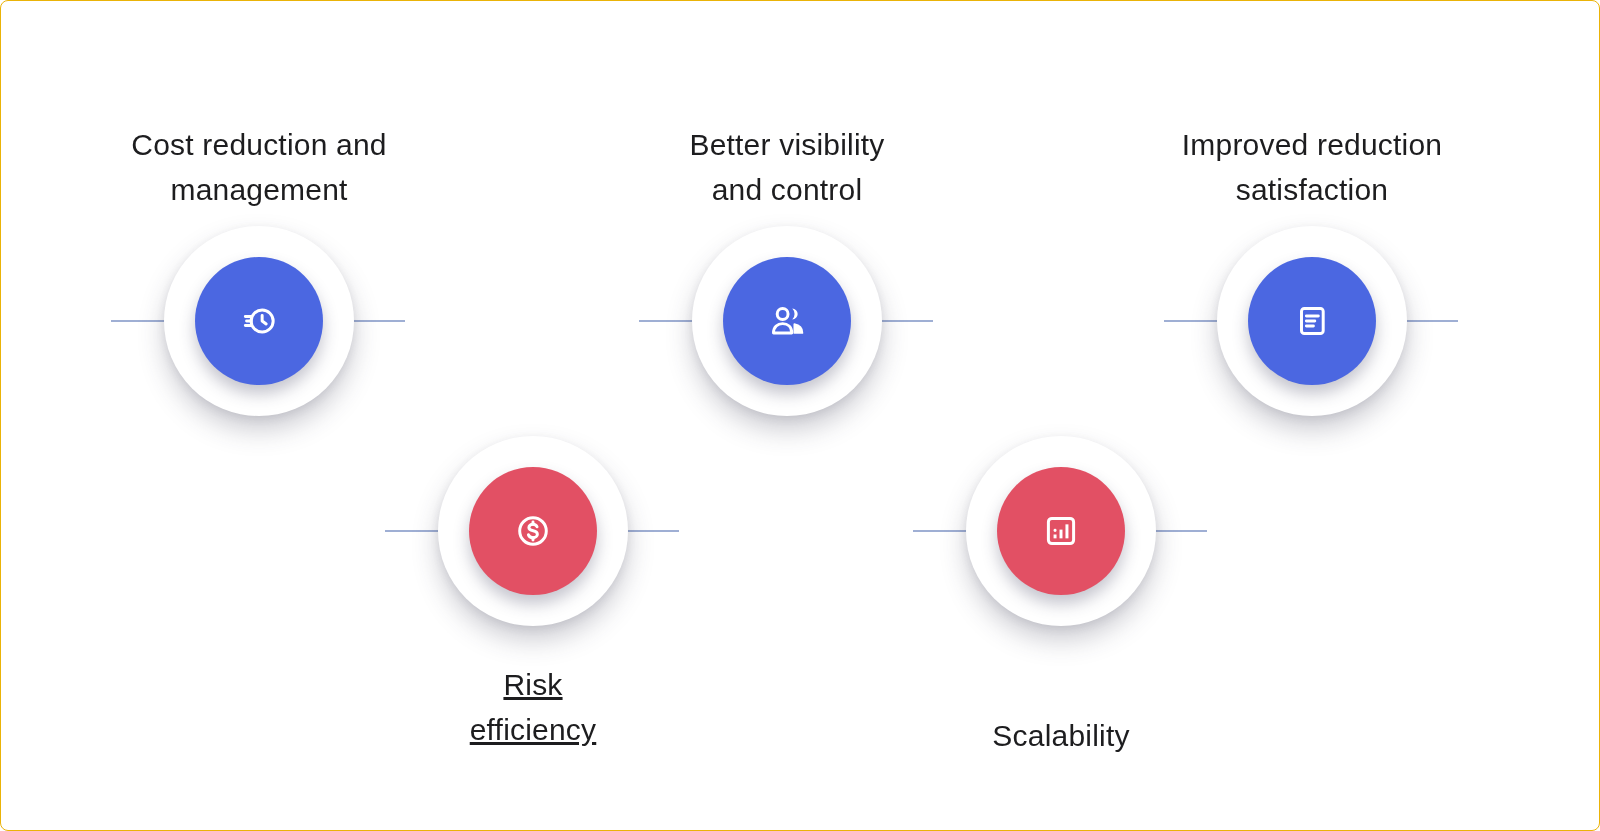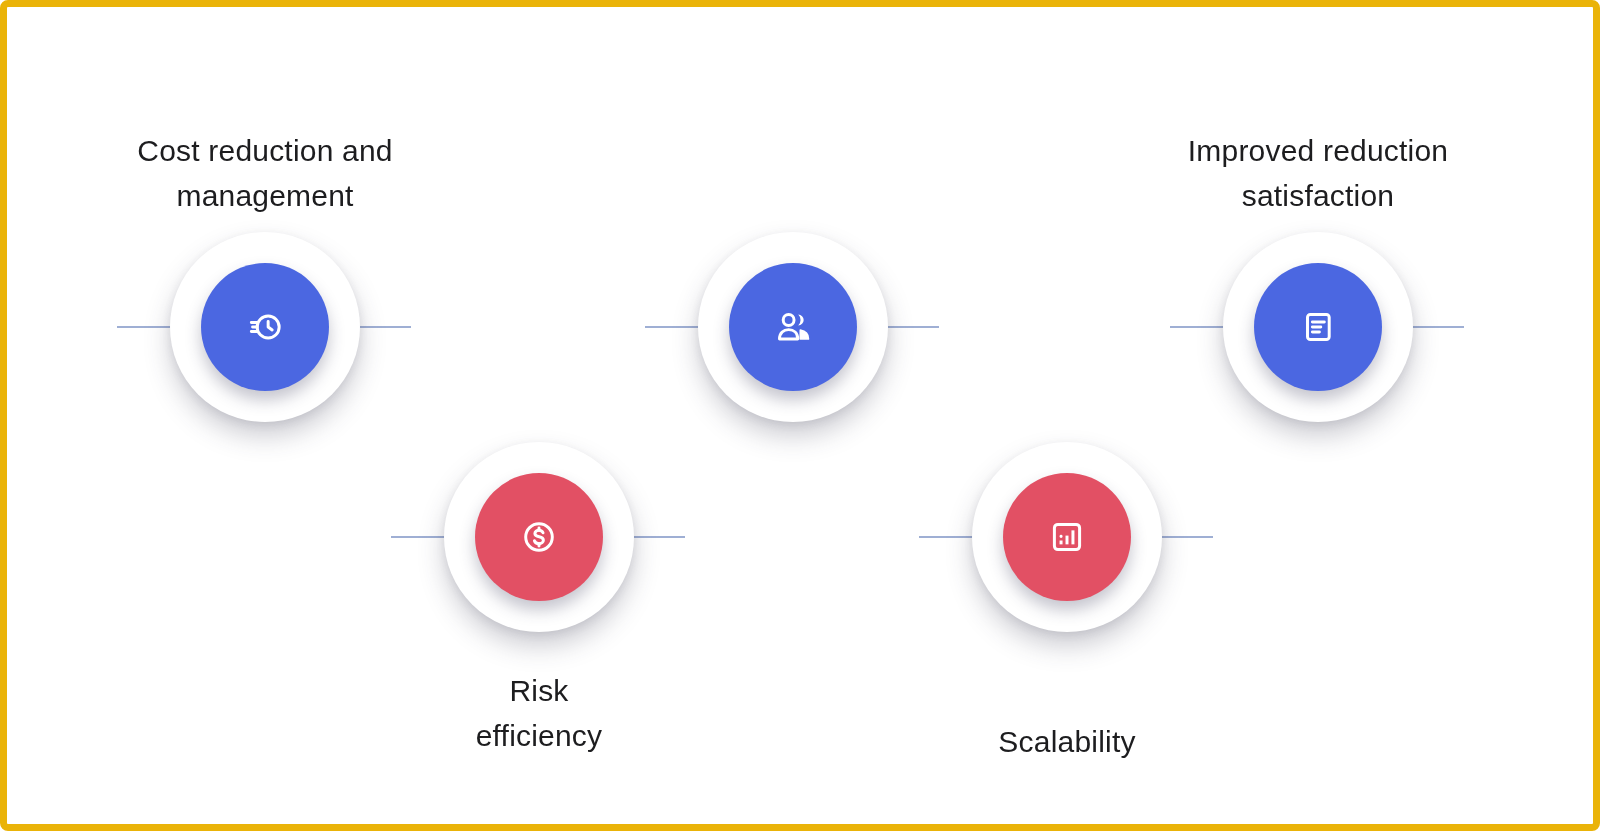--- a/index.html
+++ b/index.html
@@ -1,20 +1,20 @@
 <!DOCTYPE html>
 <html><head>
 <meta charset="utf-8">
 <style>
   html,body{margin:0;padding:0;background:#ffffff;}
   .stage{
     position:relative;
     width:1600px;height:831px;
     background:#ffffff;
-    border:7px solid #eab308;
+    border:1px solid #eab308;
     border-radius:8px;
     box-sizing:border-box;
     overflow:hidden;
     font-family:"Liberation Sans", sans-serif;
   }
   .label{
     position:absolute;
     width:460px;
     text-align:center;
     font-size:30px;
@@ -55,21 +55,21 @@
   .n2-label{left:556px;top:121px;}
   .n2-circle{left:691px;top:225px;}
   .n2-stub-l{left:638px;top:319px;width:54px;}
   .n2-stub-r{left:880px;top:319px;width:52px;}
   
   .n3-label{left:1081px;top:121px;}
   .n3-circle{left:1216px;top:225px;}
   .n3-stub-l{left:1163px;top:319px;width:54px;}
   .n3-stub-r{left:1405px;top:319px;width:52px;}
   
-  .n4-label{left:302px;top:661px;}
+  .n4-label{left:302px;top:661px;text-decoration:underline;}
   .n4-circle{left:437px;top:435px;}
   .n4-stub-l{left:384px;top:529px;width:54px;}
   .n4-stub-r{left:626px;top:529px;width:52px;}
   
   .n5-label{left:830px;top:712px;}
   .n5-circle{left:965px;top:435px;}
   .n5-stub-l{left:912px;top:529px;width:54px;}
   .n5-stub-r{left:1154px;top:529px;width:52px;}
 </style>
 </head>
@@ -86,20 +86,24 @@
   <div class="outer-circle n1-circle">
     <div class="inner-circle blue">
       <svg class="icon-svg" viewBox="0 0 24 24" fill="none" stroke="#ffffff" stroke-width="1.7">
         <circle cx="13.8" cy="12" r="6.3"></circle>
         <path d="M13.8 8.9 L13.8 12 L16.1 13.7" stroke-linecap="round" stroke-linejoin="round"></path>
         <path d="M4.2 9.4 H7.6 M4.9 12 H7.6 M4.2 14.6 H7.6" stroke-linecap="round"></path>
       </svg>
     </div>
   </div>
 
+  <div class="label n2-label">
+    <div>Better visibility</div>
+    <div>and control</div>
+  </div>
   <div class="stub n2-stub-l"></div>
   <div class="stub n2-stub-r"></div>
   <div class="outer-circle n2-circle">
     <div class="inner-circle blue">
       <svg class="icon-svg" viewBox="0 0 24 24" fill="none" stroke="#ffffff" stroke-width="1.7">
         <circle cx="9.5" cy="8" r="3.1"></circle>
         <path d="M4.3 18.8 c0 -3.4 2.3 -5.3 5.2 -5.3 s5.2 1.9 5.2 5.3 z" stroke-linejoin="round"></path>
         <path d="M15 4.9 a3.1 3.1 0 0 1 0 6.2 a4.3 4.3 0 0 0 0 -6.2 z" fill="#ffffff" stroke="none"></path>
         <path d="M16.2 13.8 c2.9 0.5 4.6 2.2 4.6 5 l-4.6 0 z" fill="#ffffff" stroke="#ffffff" stroke-width="1" stroke-linejoin="round"></path>
       </svg>

